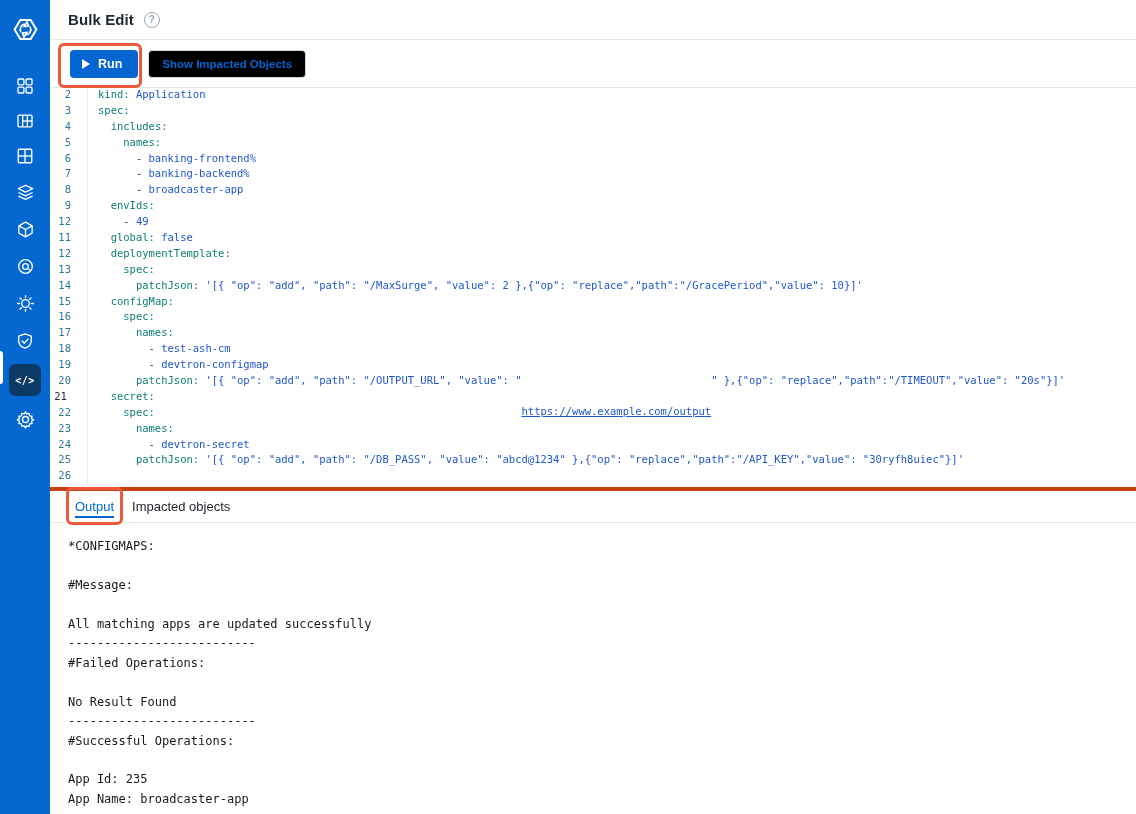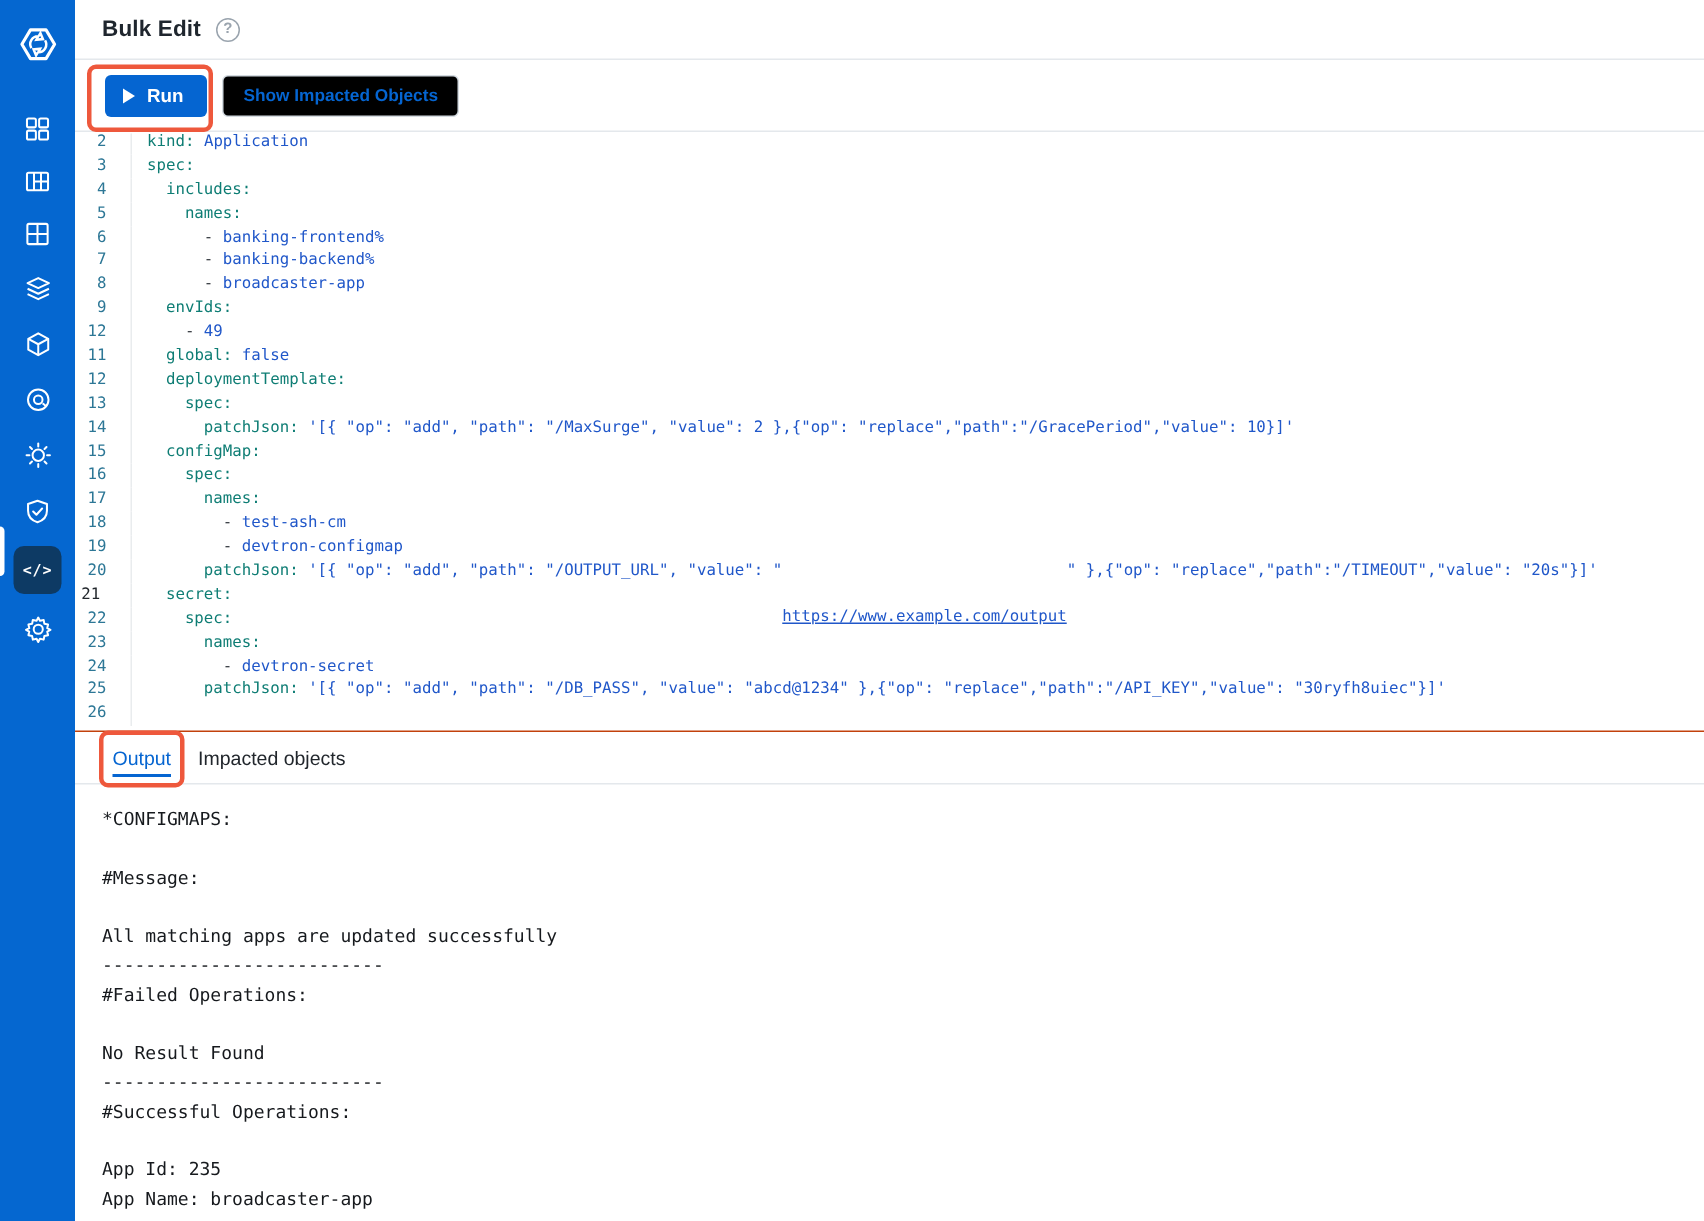--- a/index.html
+++ b/index.html
@@ -50,21 +50,21 @@
   .gutter.active { color:#24292E;text-align:center; }
   .code { display:flex; padding-left:10px; align-items:flex-start; }
   .code span { flex:none; white-space:pre; }
   .ind { width:12.63px; border-left:1px solid #EAEDEF; }
   .tk-k { color:#0E7D74; }
   .tk-p { color:#33383E; }
   .tk-v { color:#2057C9; }
   .tk-l { color:#2057C9; text-decoration:underline;margin-top:31px; }
 
   
-  .tabsbar { position:absolute; left:0; top:487px; right:0; height:36px; border-top:1px solid #c2410c;
+  .tabsbar { position:absolute; left:0; top:487px; right:0; height:36px; border-top:4px solid #c2410c;
     border-bottom:1px solid #E4E8EC; display:flex; align-items:stretch; padding-left:25px; background:#fff; }
   .tab { display:flex; align-items:center; padding:0 0; margin-right:18px; font-size:13px; color:#21262C;
     cursor:pointer; position:relative; }
   .tab.active { color:var(--accent,#0565D1); }
   .tab.active::after { content:""; position:absolute; left:0; right:0; bottom:4px; height:2px;
     background:var(--accent,#0565D1); }
 
   
   .output { position:absolute; left:0; top:524px; right:0; bottom:0; overflow:hidden; }
   .output pre { margin:13px 0 0 18px; font-family:"DejaVu Sans Mono","Liberation Mono",monospace;

